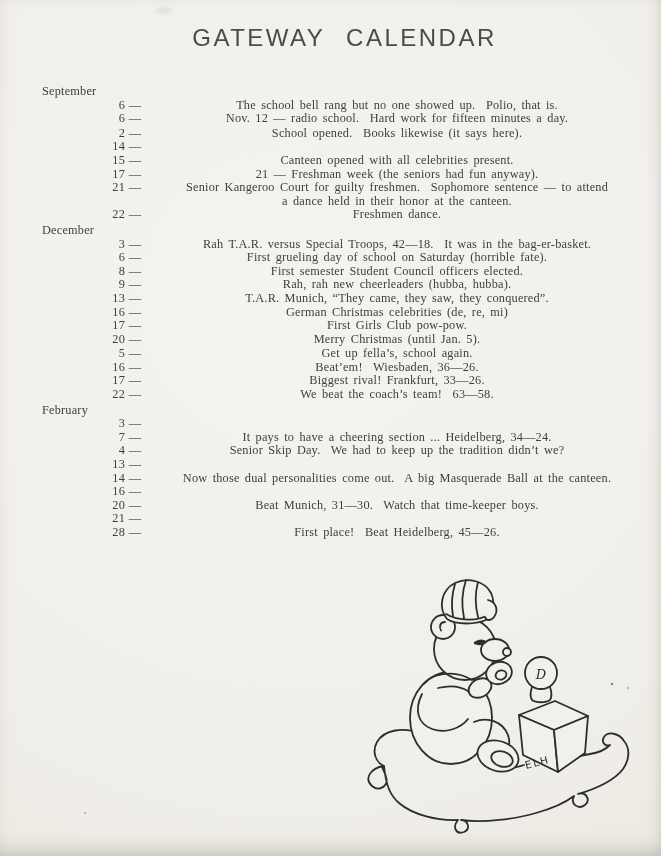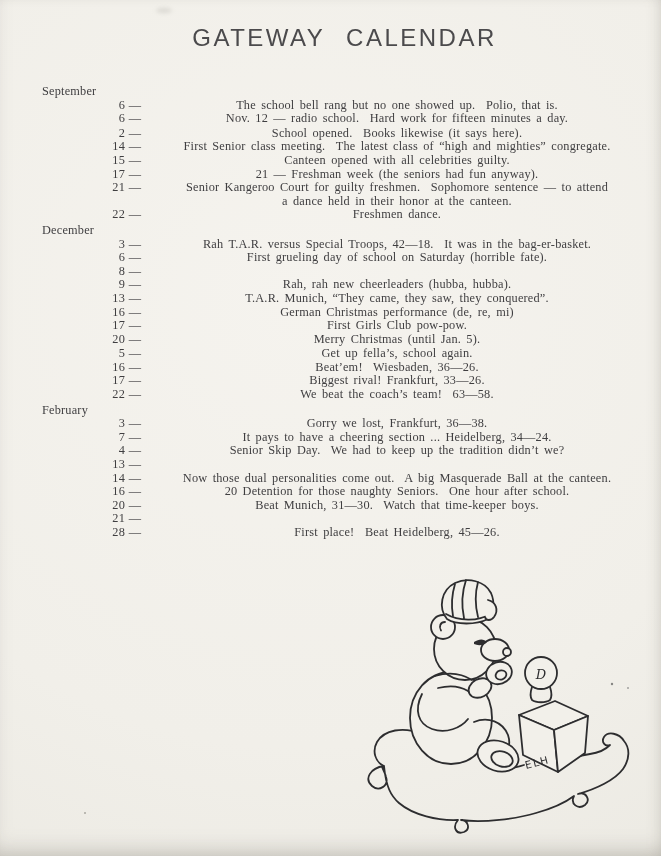--- a/index.html
+++ b/index.html
@@ -86,26 +86,25 @@
       </section>
       <section class="month">
         <div class="entry">
           <span class="day">2</span>
           <span class="dash">—</span>
           <span class="text">School opened.  Books likewise (it says here).</span>
         </div>
         <div class="entry">
           <span class="day">14</span>
           <span class="dash">—</span>
-          <span class="text">First Senior class meeting.  The latest class of “high and mighties” congregate.</span>
         </div>
         <div class="entry">
           <span class="day">15</span>
           <span class="dash">—</span>
-          <span class="text">Canteen opened with all celebrities guilty.</span>
+          <span class="text">Canteen opened with all celebrities present.</span>
         </div>
         <div class="entry">
           <span class="day">17</span>
           <span class="dash">—</span>
           <span class="text">21 — Freshman week (the seniors had fun anyway).</span>
         </div>
         <div class="entry">
           <span class="day">21</span>
           <span class="dash">—</span>
           <span class="text">Senior Kangeroo Court for guilty freshmen.  Sophomore sentence — to attend
@@ -125,35 +124,36 @@
           <span class="text">Rah T.A.R. versus Special Troops, 42—18.  It was in the bag-er-basket.</span>
         </div>
         <div class="entry">
           <span class="day">6</span>
           <span class="dash">—</span>
           <span class="text">First grueling day of school on Saturday (horrible fate).</span>
         </div>
         <div class="entry">
           <span class="day">8</span>
           <span class="dash">—</span>
+          <span class="text">First semester Student Council officers elected.</span>
         </div>
         <div class="entry">
           <span class="day">9</span>
           <span class="dash">—</span>
           <span class="text">Rah, rah new cheerleaders (hubba, hubba).</span>
         </div>
         <div class="entry">
           <span class="day">13</span>
           <span class="dash">—</span>
           <span class="text">T.A.R. Munich, “They came, they saw, they conquered”.</span>
         </div>
         <div class="entry">
           <span class="day">16</span>
           <span class="dash">—</span>
-          <span class="text">German Christmas performance (de, re, mi)</span>
+          <span class="text">German Christmas celebrities (de, re, mi)</span>
         </div>
         <div class="entry">
           <span class="day">17</span>
           <span class="dash">—</span>
           <span class="text">First Girls Club pow-pow.</span>
         </div>
         <div class="entry">
           <span class="day">20</span>
           <span class="dash">—</span>
           <span class="text">Merry Christmas (until Jan. 5).</span>
@@ -179,21 +179,20 @@
           <span class="day">22</span>
           <span class="dash">—</span>
           <span class="text">We beat the coach’s team!  63—58.</span>
         </div>
       </section>
       <section class="month">
         <div class="month-name">February</div>
         <div class="entry">
           <span class="day">3</span>
           <span class="dash">—</span>
-          <span class="text">Gorry we lost, Frankfurt, 36—38.</span>
         </div>
         <div class="entry">
           <span class="day">7</span>
           <span class="dash">—</span>
           <span class="text">It pays to have a cheering section ... Heidelberg, 34—24.</span>
         </div>
         <div class="entry">
           <span class="day">4</span>
           <span class="dash">—</span>
           <span class="text">Senior Skip Day.  We had to keep up the tradition didn’t we?</span>
@@ -203,21 +202,20 @@
           <span class="dash">—</span>
         </div>
         <div class="entry">
           <span class="day">14</span>
           <span class="dash">—</span>
           <span class="text">Now those dual personalities come out.  A big Masquerade Ball at the canteen.</span>
         </div>
         <div class="entry">
           <span class="day">16</span>
           <span class="dash">—</span>
-          <span class="text">20 Detention for those naughty Seniors.  One hour after school.</span>
         </div>
         <div class="entry">
           <span class="day">20</span>
           <span class="dash">—</span>
           <span class="text">Beat Munich, 31—30.  Watch that time-keeper boys.</span>
         </div>
         <div class="entry">
           <span class="day">21</span>
           <span class="dash">—</span>
         </div>

